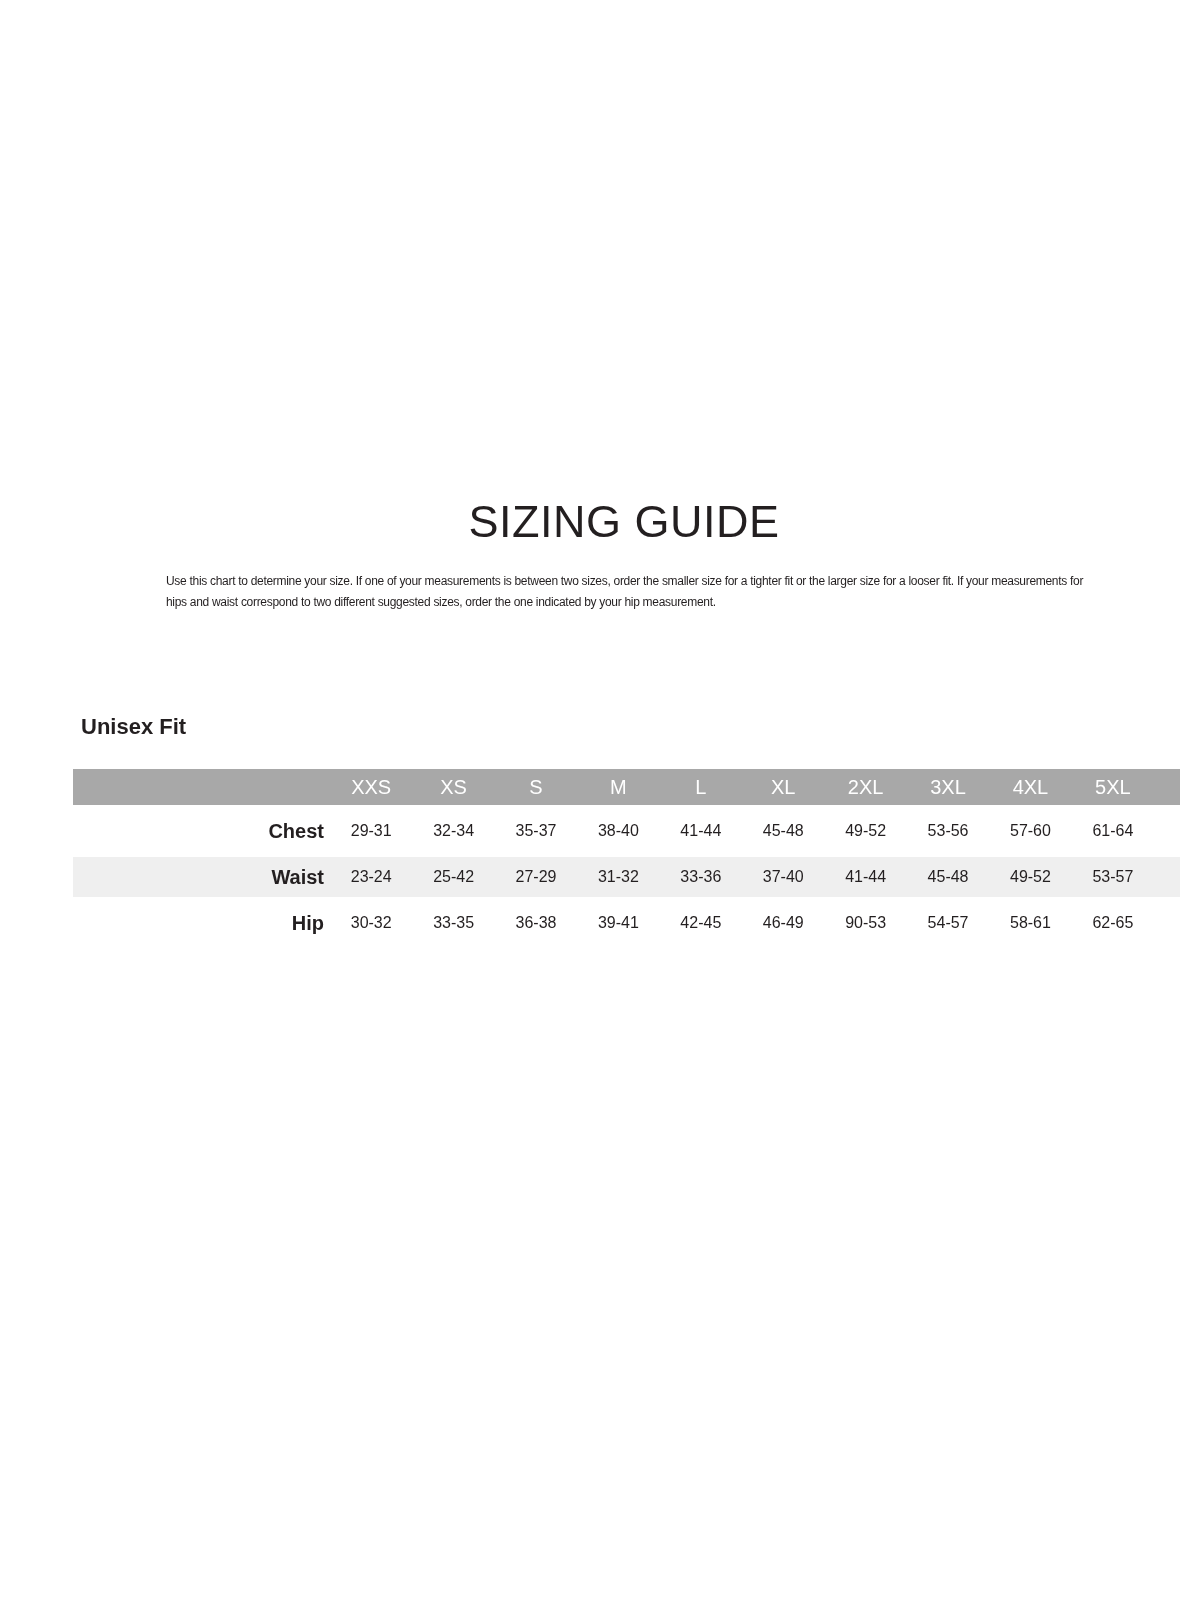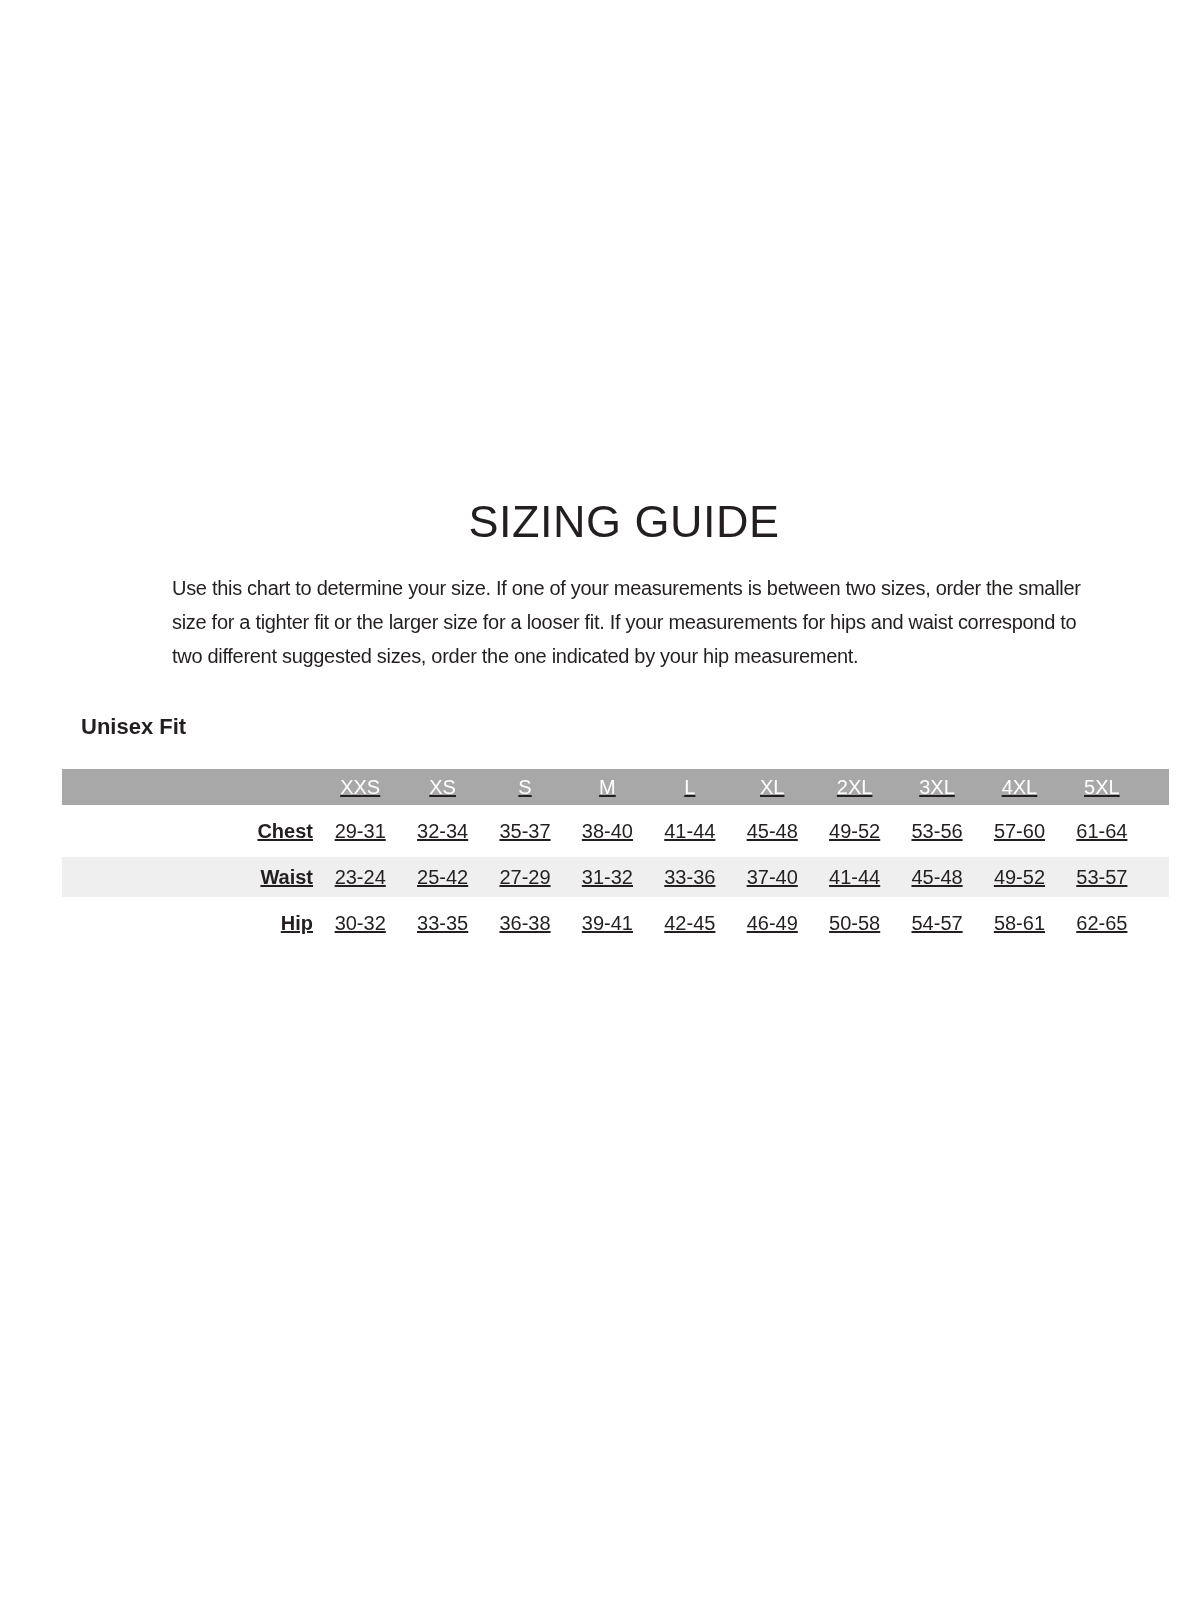--- a/index.html
+++ b/index.html
@@ -28,43 +28,42 @@
     text-align: center;
     font-size: 45px;
     font-weight: 300;
     letter-spacing: 0.5px;
     color: var(--text);
   }
 
   .intro {
     position: absolute;
     top: 547px;
-    left: 148px;
+    left: 142px;
     width: 930px;
-    font-size: 20px;
-    line-height: 34px;
+    font-size: 12px;
+    line-height: 21px;
     letter-spacing: -0.3px;
     color: var(--text);
   }
 
   .section-label {
     position: absolute;
     top: 690px;
     left: 57px;
     font-size: 22px;
     font-weight: bold;
     color: var(--text);
   }
 
   .size-table {
     position: absolute;
     top: 739px;
-    left: 32px;
+    left: 43px;
     width: 1119px;
-    text-decoration: underline;
   }
   .trow {
     display: flex;
     align-items: center;
     padding-right: 26px;
     height: 40px;
   }
   .trow.thead {
     height: 36px;
     background: var(--header-bg);
@@ -73,21 +72,21 @@
   .trow.striped { background: var(--stripe-bg); }
   .tlabel {
     width: 245px;
     text-align: right;
     font-weight: bold;
     font-size: 20px;
   }
   .tcell {
     flex: 1;
     text-align: center;
-    font-size: 20px;
+    font-size: 16px;
   }
   .thead .tcell { font-size: 20px; font-weight: normal; }
 </style>
 </head>
 <body>
 
 <div class="page">
 
   <h1 class="title">SIZING GUIDE</h1>
 
@@ -140,20 +139,20 @@
     </div>
 
     <div class="trow">
       <div class="tlabel">Hip</div>
       <div class="tcell">30-32</div>
       <div class="tcell">33-35</div>
       <div class="tcell">36-38</div>
       <div class="tcell">39-41</div>
       <div class="tcell">42-45</div>
       <div class="tcell">46-49</div>
-      <div class="tcell">50-58</div>
+      <div class="tcell">90-53</div>
       <div class="tcell">54-57</div>
       <div class="tcell">58-61</div>
       <div class="tcell">62-65</div>
     </div>
 
   </div>
 </div>
 
 </body></html>

